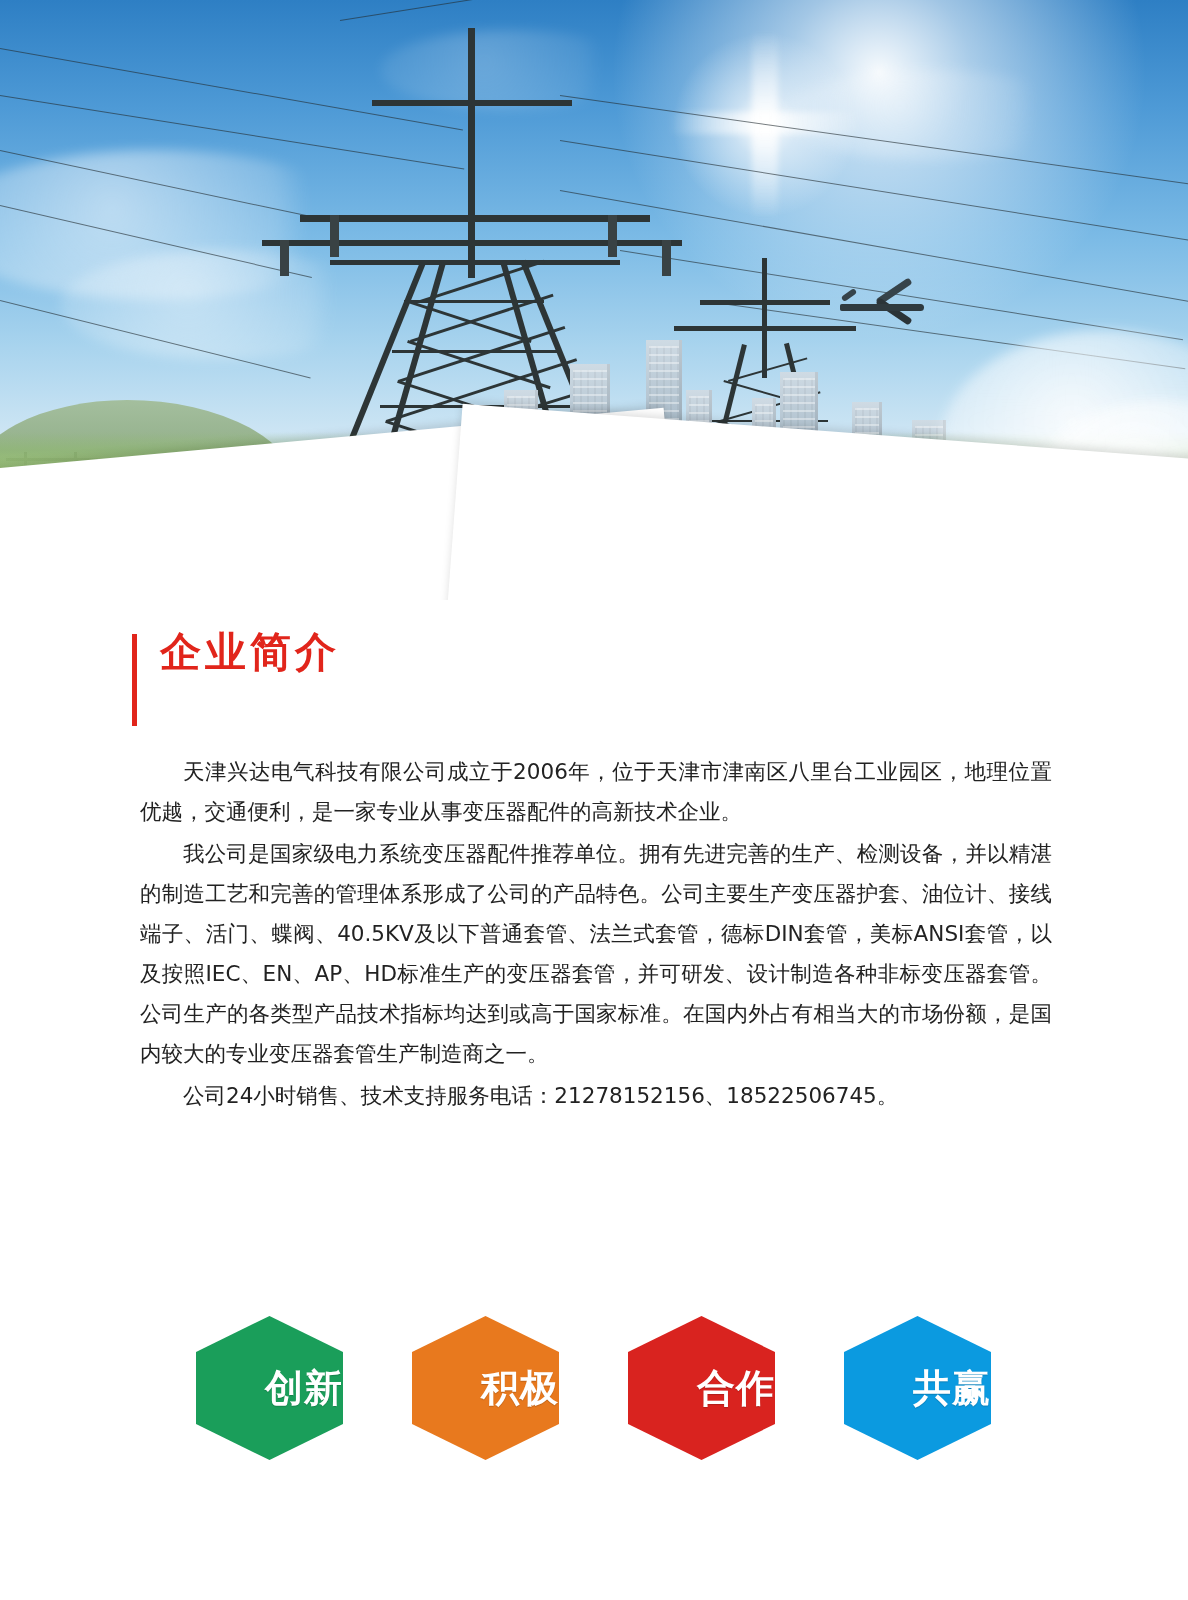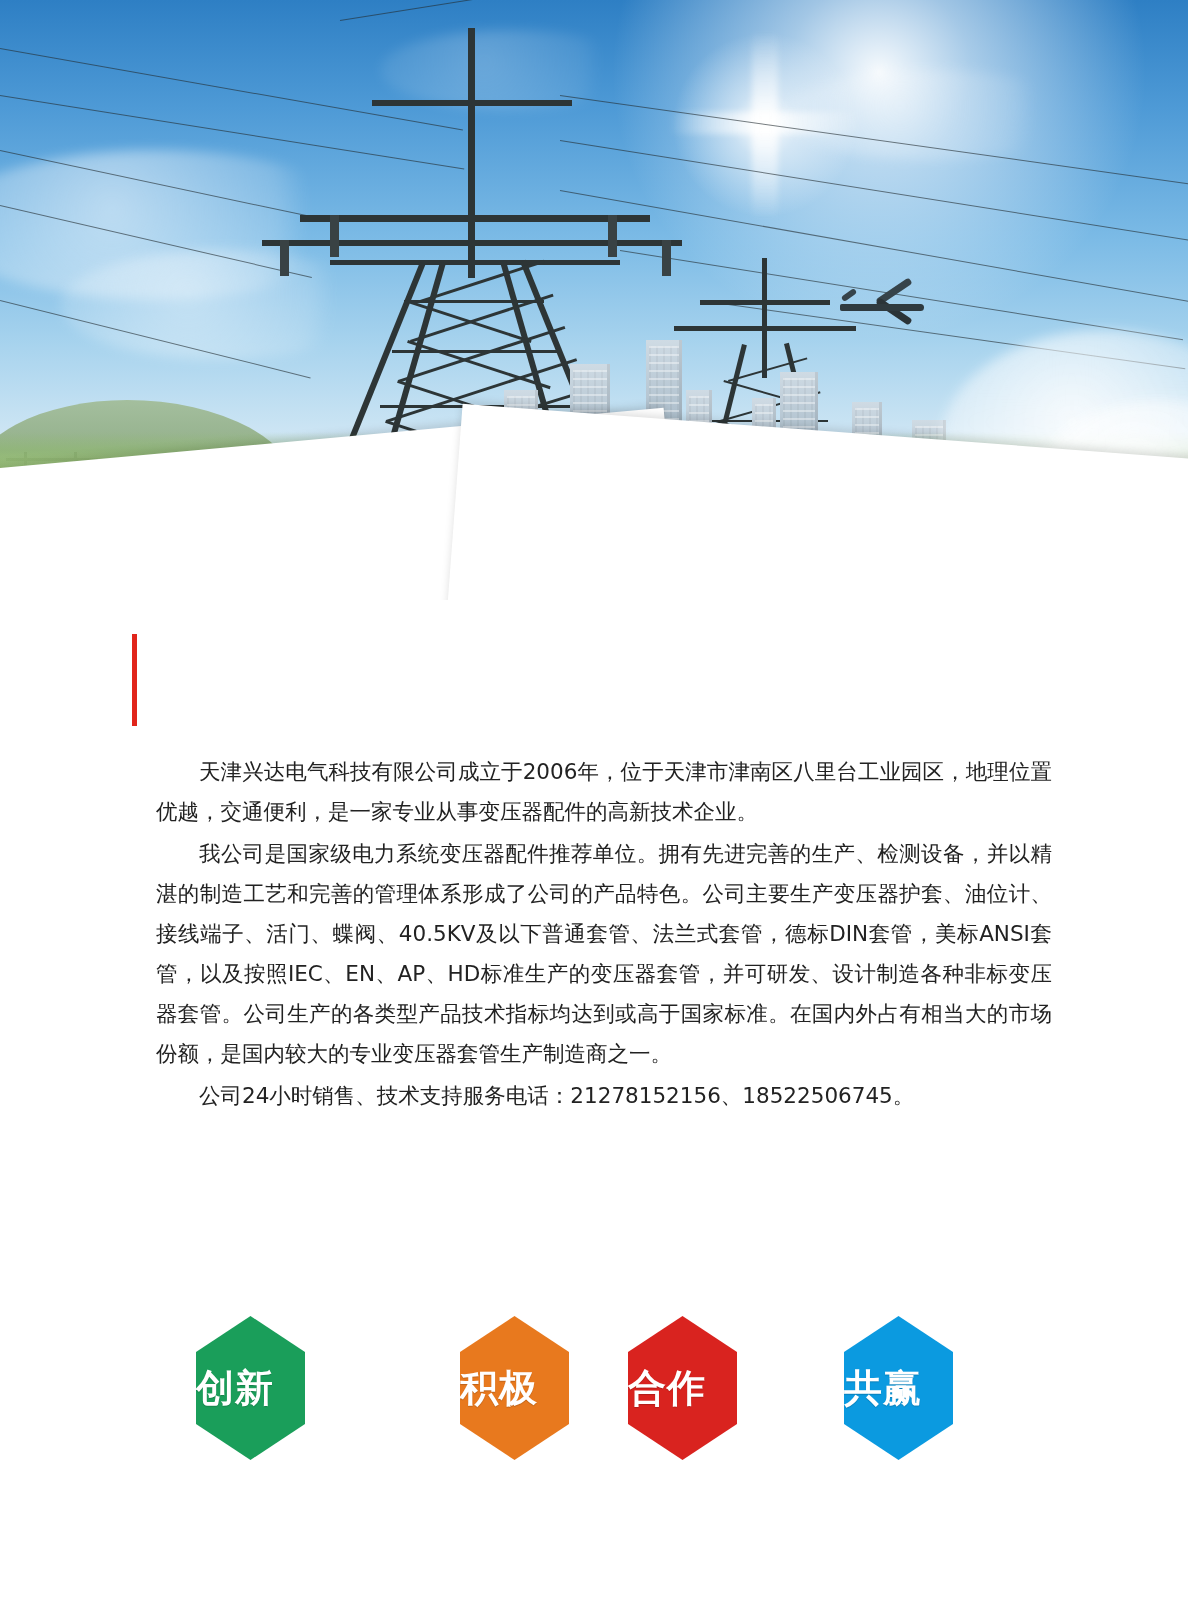--- a/index.html
+++ b/index.html
@@ -181,45 +181,45 @@
     left: 140px;
     top: 152px;
     width: 912px;
     font-size: 21.5px;
     line-height: 40px;
     color: #222222;
     text-align: justify;
     font-family: "DejaVu Sans", "Liberation Sans", sans-serif;
   }
   .body-text p {
-    margin: 0 0 2px 16px;
+    margin: 0 0 2px 0;
     text-indent: 2em;
   }
 
   
   .badges {
     position: absolute;
     left: 196px;
     top: 716px;
     width: 800px;
     height: 160px;
   }
   .hexwrap {
     position: absolute;
     top: 0;
     width: 125px;
     height: 144px;
   }
   .hex {
-    width: 109px;
+    width: 147px;
     height: 144px;
     clip-path: polygon(50% 0%, 100% 25%, 100% 75%, 50% 100%, 0% 75%, 0% 25%);
     display: flex;
     align-items: center;
-    justify-content: flex-start;
+    justify-content: flex-end;
   }
   .hex span {
     color: #ffffff;
     font-size: 38px;
     font-weight: bold;
     letter-spacing: 1px;
     font-family: "DejaVu Sans", "Liberation Sans", sans-serif;
     text-shadow: 0 1px 1px rgba(0,0,0,.18);
   }
 </style>
@@ -338,35 +338,36 @@
 
   <div class="fold-shade"></div>
   <div class="fold-left"></div>
   <div class="fold-right"></div>
 </div>
 
 <div class="content">
 
   <div class="title-block">
     <div class="title-bar"></div>
+    <h1 class="title-cn">企业简介</h1>
   </div>
 
   <div class="body-text">
     <p>天津兴达电气科技有限公司成立于2006年，位于天津市津南区八里台工业园区，地理位置优越，交通便利，是一家专业从事变压器配件的高新技术企业。</p>
     <p>我公司是国家级电力系统变压器配件推荐单位。拥有先进完善的生产、检测设备，并以精湛的制造工艺和完善的管理体系形成了公司的产品特色。公司主要生产变压器护套、油位计、接线端子、活门、蝶阀、40.5KV及以下普通套管、法兰式套管，德标DIN套管，美标ANSI套管，以及按照IEC、EN、AP、HD标准生产的变压器套管，并可研发、设计制造各种非标变压器套管。公司生产的各类型产品技术指标均达到或高于国家标准。在国内外占有相当大的市场份额，是国内较大的专业变压器套管生产制造商之一。</p>
     <p>公司24小时销售、技术支持服务电话：21278152156、18522506745。</p>
   </div>
 
   <div class="badges">
     <div class="hexwrap" style="left:0px;">
       <div class="hex" style="background:#1a9e5a;">
         <span>创新</span>
       </div>
     </div>
-    <div class="hexwrap" style="left:216px;margin-left:48px;">
+    <div class="hexwrap" style="left:216px;">
       <div class="hex" style="background:#e8791e;">
         <span>积极</span>
       </div>
     </div>
     <div class="hexwrap" style="left:648px;">
       <div class="hex" style="background:#0b9ae0;">
         <span>共赢</span>
       </div>
     </div>
     <div class="hexwrap" style="left:432px;">

